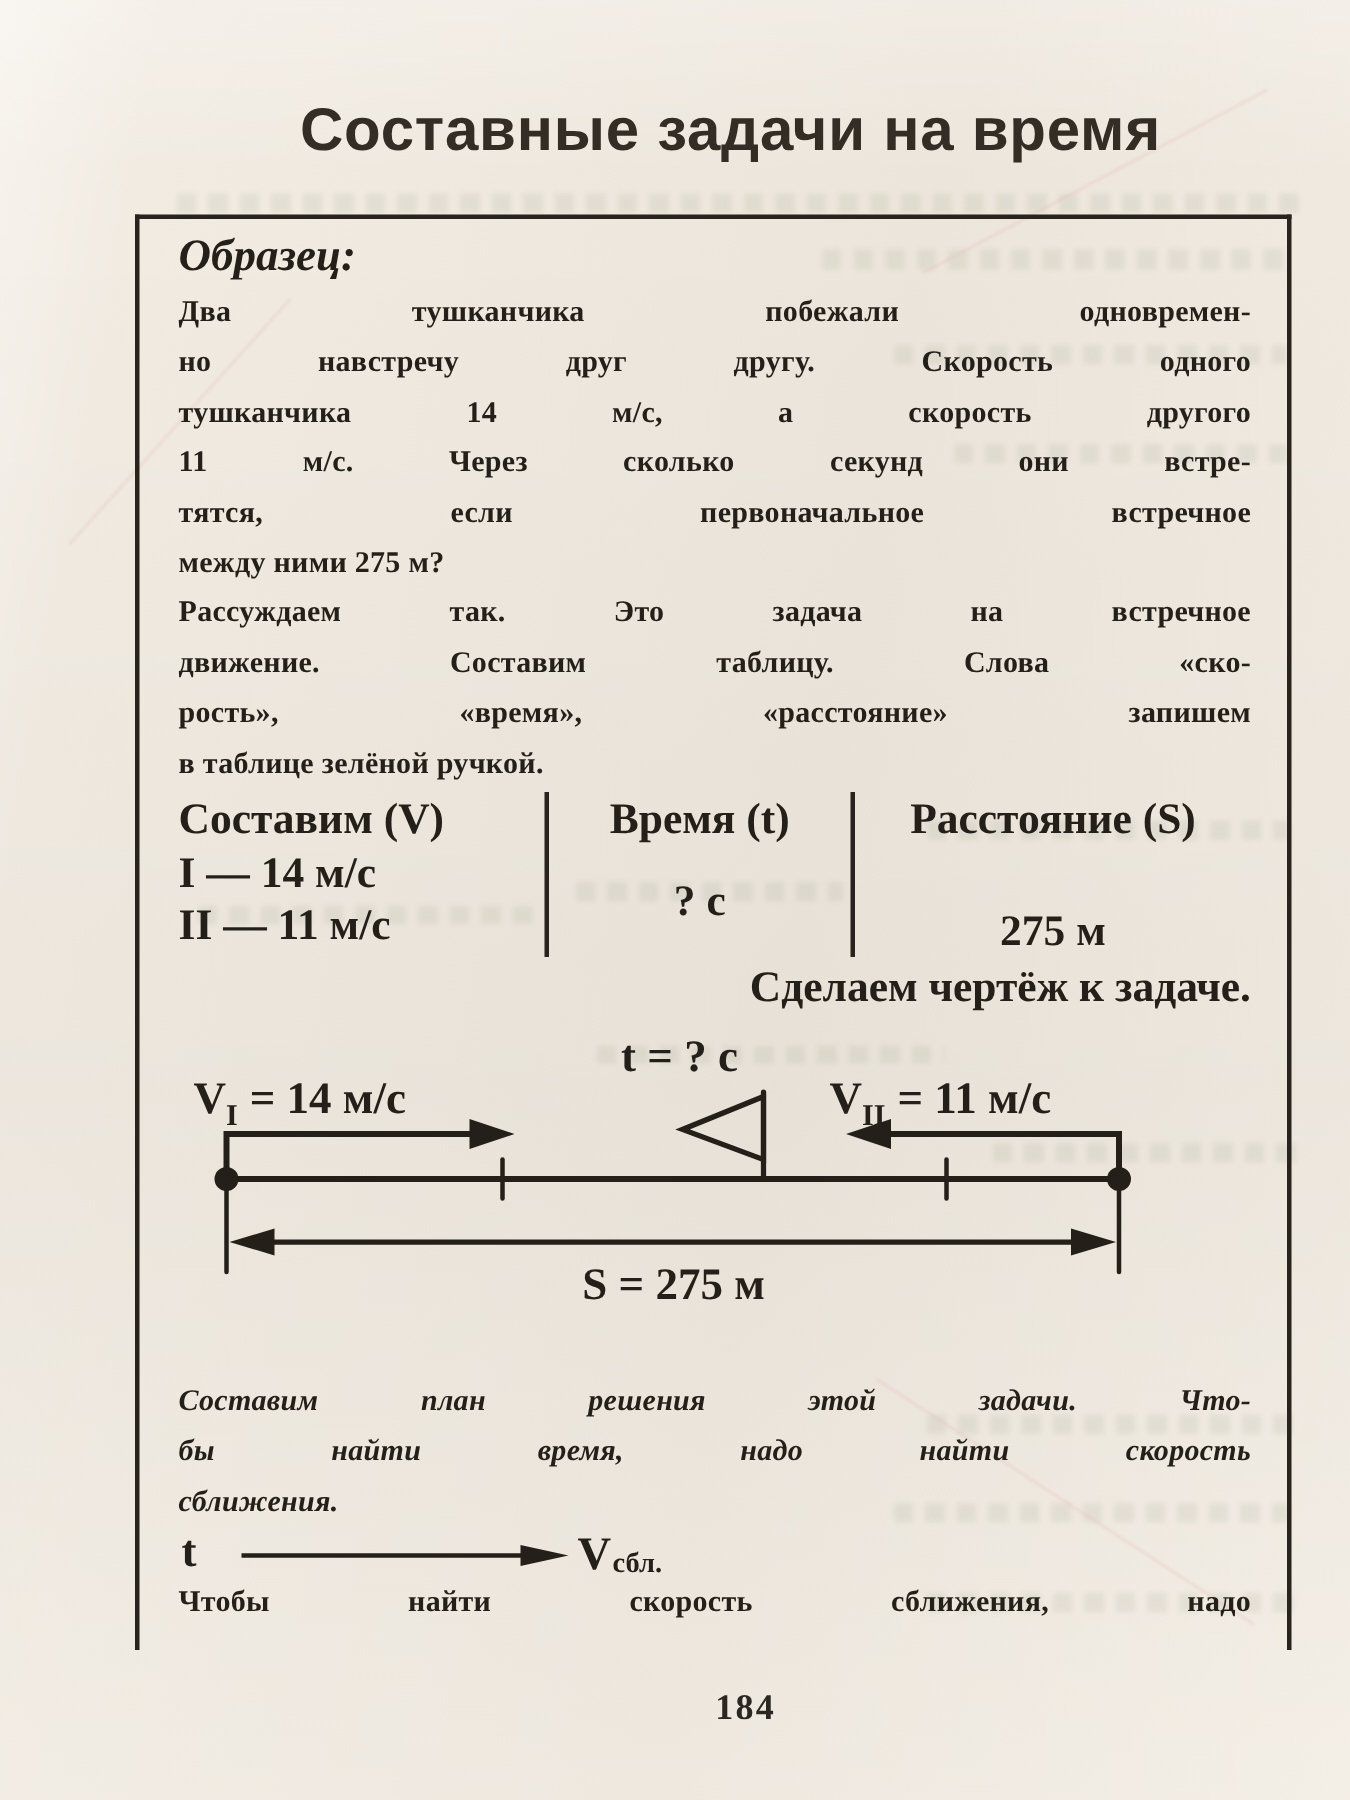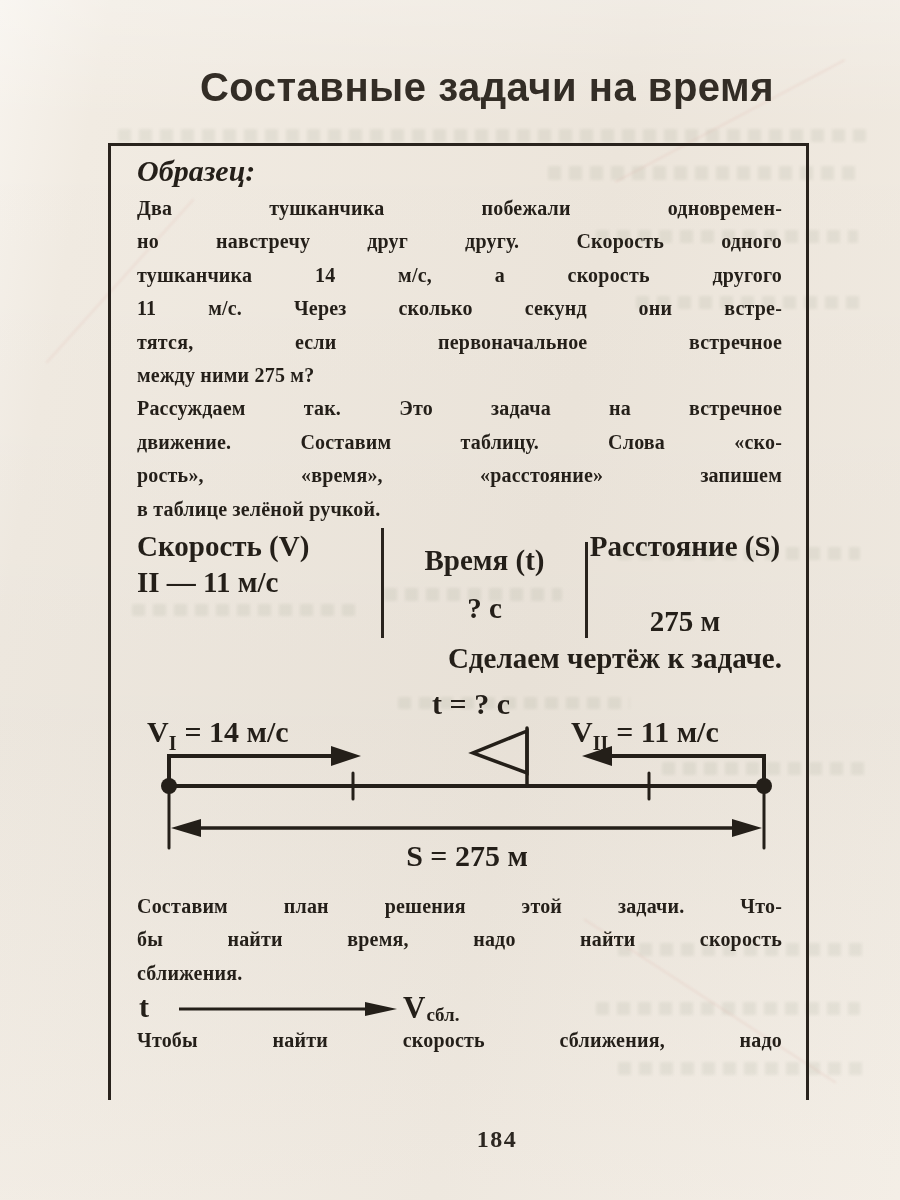--- a/index.html
+++ b/index.html
@@ -23,45 +23,45 @@
   .scratch{
     position:absolute;height:2px;opacity:0.45;filter:blur(0.8px);
     background:rgba(224,186,176,0.6);z-index:1;
   }
   .title{
     position:absolute;top:63px;left:97px;width:780px;margin:0;z-index:2;
     text-align:center;font-family:"Liberation Sans","DejaVu Sans",sans-serif;
     font-weight:bold;font-size:40px;line-height:48px;letter-spacing:0.5px;color:#332d26;
   }
   .box{
-    position:absolute;left:108px;top:143px;width:701px;height:957px;box-sizing:border-box;
+    position:absolute;left:90px;top:143px;width:771px;height:957px;box-sizing:border-box;
     border:3px solid #29231d;border-bottom:none;
     padding:2px 24px 0 26px;z-index:2;overflow:visible;
   }
   .obrazec{
     font-style:italic;font-weight:bold;font-size:30px;line-height:42px;margin-top:2px;
   }
   .line{
     font-weight:bold;font-size:20px;line-height:33.4px;letter-spacing:0.2px;
     text-align:justify;text-align-last:justify;text-justify:inter-word;
   }
   .line.last{text-align:left;text-align-last:left;}
   .ex-table{display:flex;margin-top:2px;}
   .tcol{box-sizing:border-box;}
   .tcol1{width:247px;border-right:3px solid #29231d;}
-  .tcol2{width:204px;border-right:3px solid #29231d;display:flex;flex-direction:column;text-align:center;margin-top:14px;}
+  .tcol2{width:204px;border-right:3px solid #29231d;display:flex;flex-direction:column;text-align:center;}
   .tcol3{flex:1;display:flex;flex-direction:column;text-align:center;gap:40px;}
   .th{font-weight:bold;font-size:29px;line-height:37px;white-space:nowrap;}
   .tcell{font-weight:bold;font-size:29px;line-height:35px;white-space:nowrap;}
   .tmid{flex:1;display:flex;align-items:center;justify-content:center;font-weight:bold;font-size:29px;}
   .caption{font-weight:bold;font-size:29px;line-height:40px;text-align:right;}
   .diagram{position:relative;height:196px;}
   .dsvg{position:absolute;left:-18px;top:-2px;}
   .dsvg text{font-family:"Liberation Serif","DejaVu Serif",serif;}
-  .plan{margin-top:16px;}
+  .plan{margin-top:44px;font-style:italic;}
   .scheme{display:flex;align-items:center;height:34px;margin-left:2px;}
   .sch-t{font-weight:bold;font-size:30px;line-height:30px;}
   .sch-arrow{margin:4px 4px 0 28px;}
   .sch-v{font-weight:bold;font-size:31px;line-height:31px;}
   .sch-sub{font-weight:bold;font-size:19px;position:relative;top:8px;left:1px;}
   .pagenum{
     position:absolute;top:1126px;left:97px;width:800px;z-index:2;
     text-align:center;font-weight:bold;font-size:24px;letter-spacing:1.5px;color:#2c2721;
   }
 </style>
@@ -104,21 +104,22 @@
 
     <div>
       <div class="line">Рассуждаем так. Это задача на встречное</div>
       <div class="line">движение. Составим таблицу. Слова «ско-</div>
       <div class="line">рость», «время», «расстояние» запишем</div>
       <div class="line last">в таблице зелёной ручкой.</div>
     </div>
 
     <div class="ex-table">
       <div class="tcol tcol1">
-        <div class="th">Скорость (V)</div>
+        <div class="th">Составим (V)</div>
+        <div class="tcell">I — 14 м/с</div>
         <div class="tcell">II — 11 м/с</div>
       </div>
       <div class="tcol tcol2">
         <div class="th">Время (t)</div>
         <div class="tmid">? с</div>
       </div>
       <div class="tcol tcol3">
         <div class="th">Расстояние (S)</div>
         <div class="tmid">275 м</div>
       </div>

